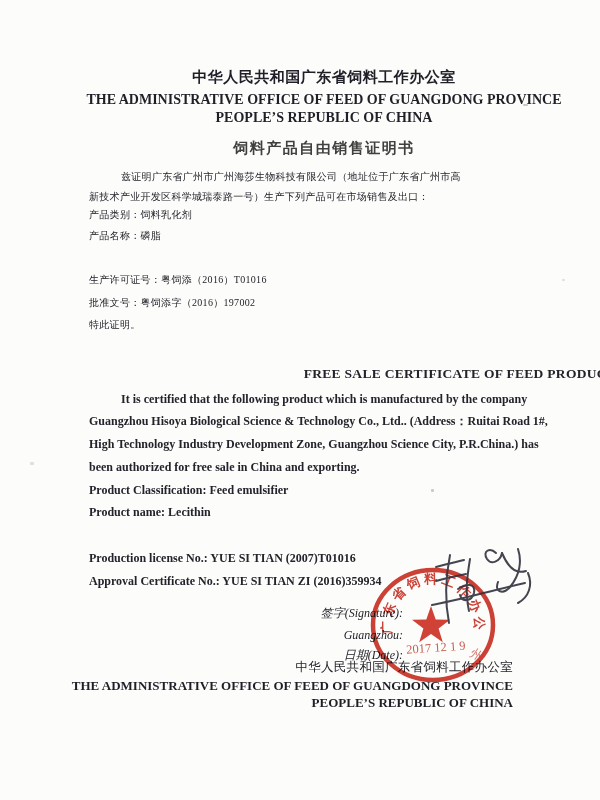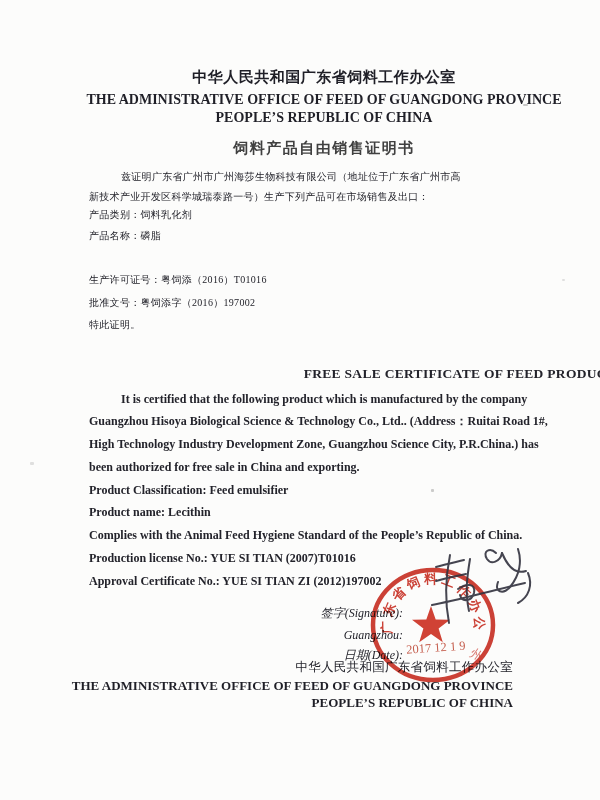--- a/index.html
+++ b/index.html
@@ -45,23 +45,22 @@
   <div class="line cn-body" style="top:297px;left:65px">批准文号：粤饲添字（2016）197002</div>
   <div class="line cn-body" style="top:319px;left:65px">特此证明。</div>
 
   <div class="line center en-title" style="top:366px">FREE SALE CERTIFICATE OF FEED PRODUCTS</div>
   <div class="line en-body" style="top:392px;left:97px">It is certified that the following product which is manufactured by the company</div>
   <div class="line en-body" style="top:414px;left:65px">Guangzhou Hisoya Biological Science &amp; Technology Co., Ltd.. (Address：Ruitai Road 1#,</div>
   <div class="line en-body" style="top:437px;left:65px">High Technology Industry Development Zone, Guangzhou Science City, P.R.China.) has</div>
   <div class="line en-body" style="top:460px;left:65px">been authorized for free sale in China and exporting.</div>
   <div class="line en-body" style="top:483px;left:65px">Product Classification: Feed emulsifier</div>
   <div class="line en-body" style="top:505px;left:65px">Product name: Lecithin</div>
-  <div class="line en-body" style="top:528px;left:65px">Complies with the Animal Feed Hygiene Standard of the People’s Republic of China.</div>
   <div class="line en-body" style="top:551px;left:65px">Production license No.: YUE SI TIAN (2007)T01016</div>
-  <div class="line en-body" style="top:574px;left:65px">Approval Certificate No.: YUE SI TIAN ZI (2012)197002</div>
+  <div class="line en-body" style="top:574px;left:65px">Approval Certificate No.: YUE SI TIAN ZI (2016)359934</div>
 
   <div class="line sig" style="top:606px">签字(Signature):</div>
   <div class="line sig" style="top:628px">Guangzhou:</div>
   <div class="line sig" style="top:648px">日期(Date):</div>
 
   <div class="line foot foot-cn" style="top:660px">中华人民共和国广东省饲料工作办公室</div>
   <div class="line foot foot-en" style="top:678px">THE ADMINISTRATIVE OFFICE OF FEED OF GUANGDONG PROVINCE</div>
   <div class="line foot foot-en" style="top:695px">PEOPLE’S REPUBLIC OF CHINA</div>
 
   <div class="speck" style="left:523px;top:104px;width:5px;height:2px;opacity:.55"></div>

